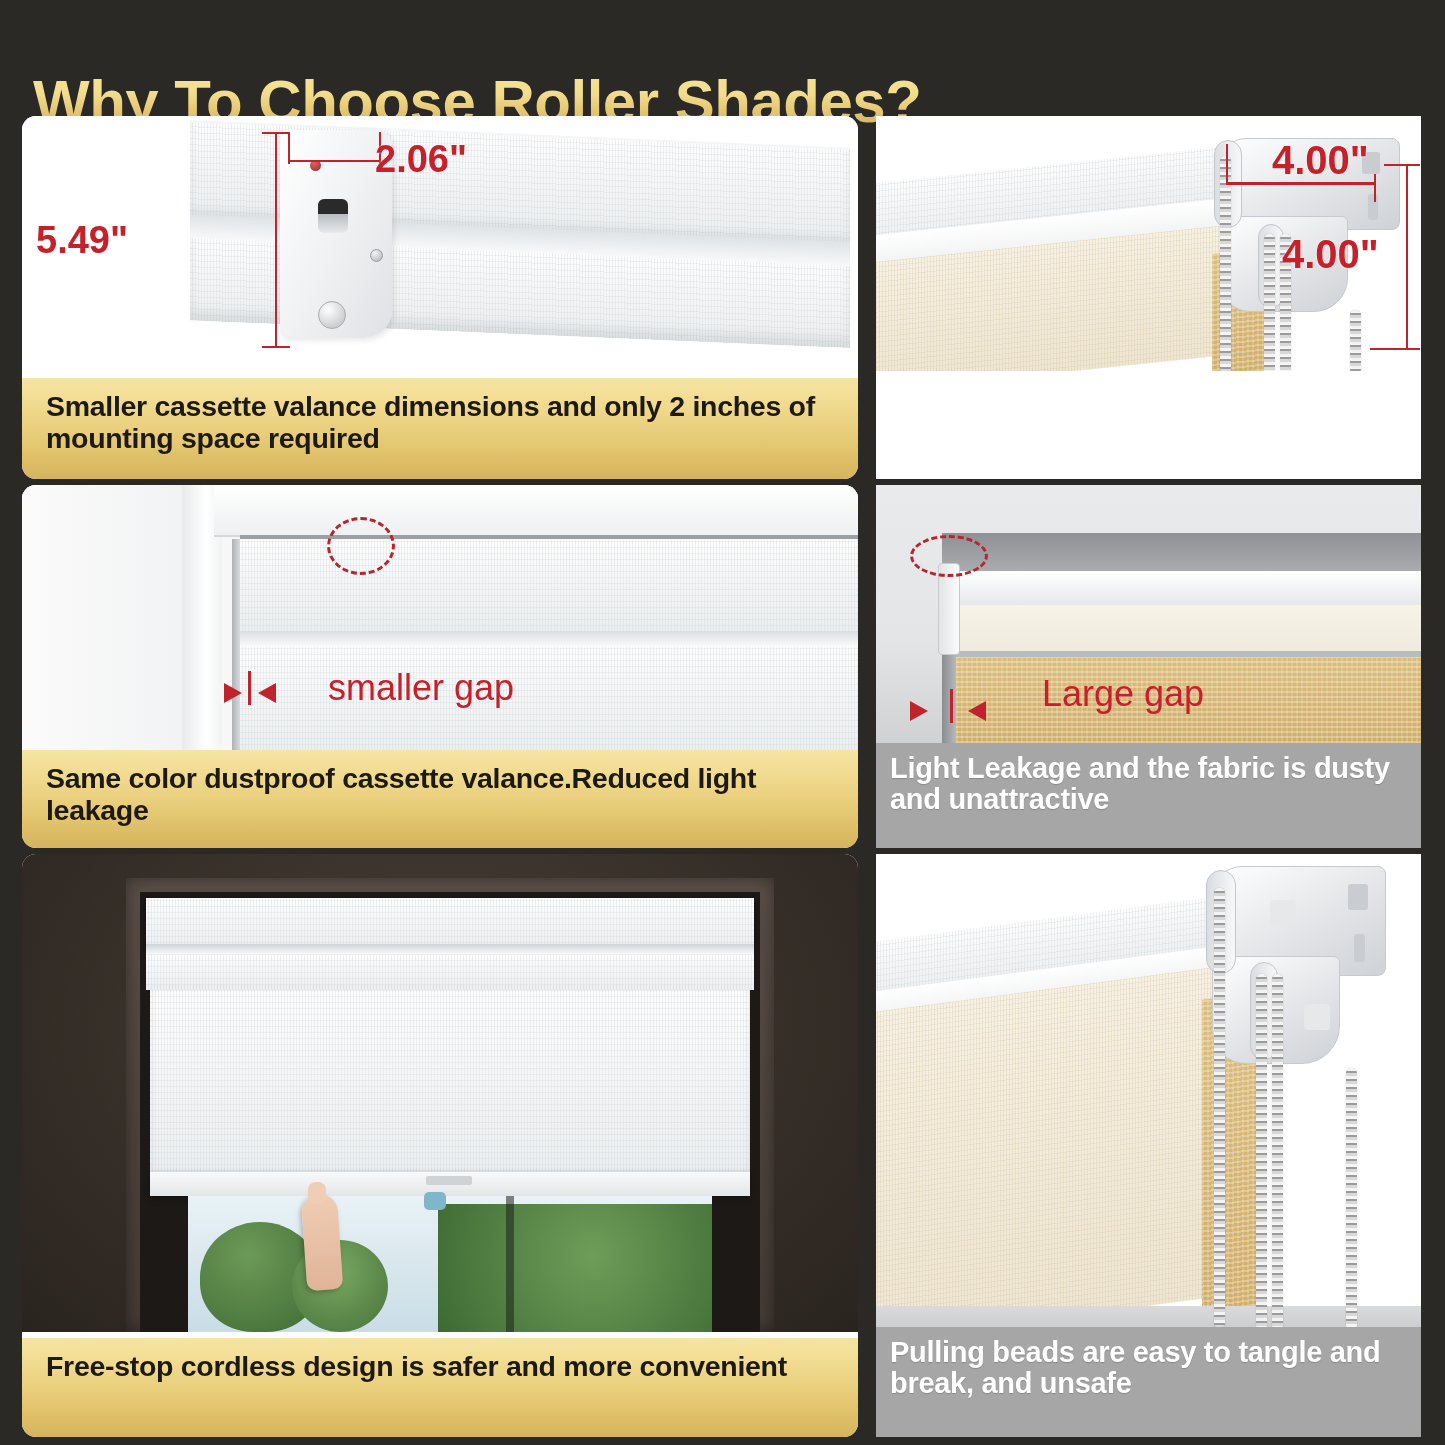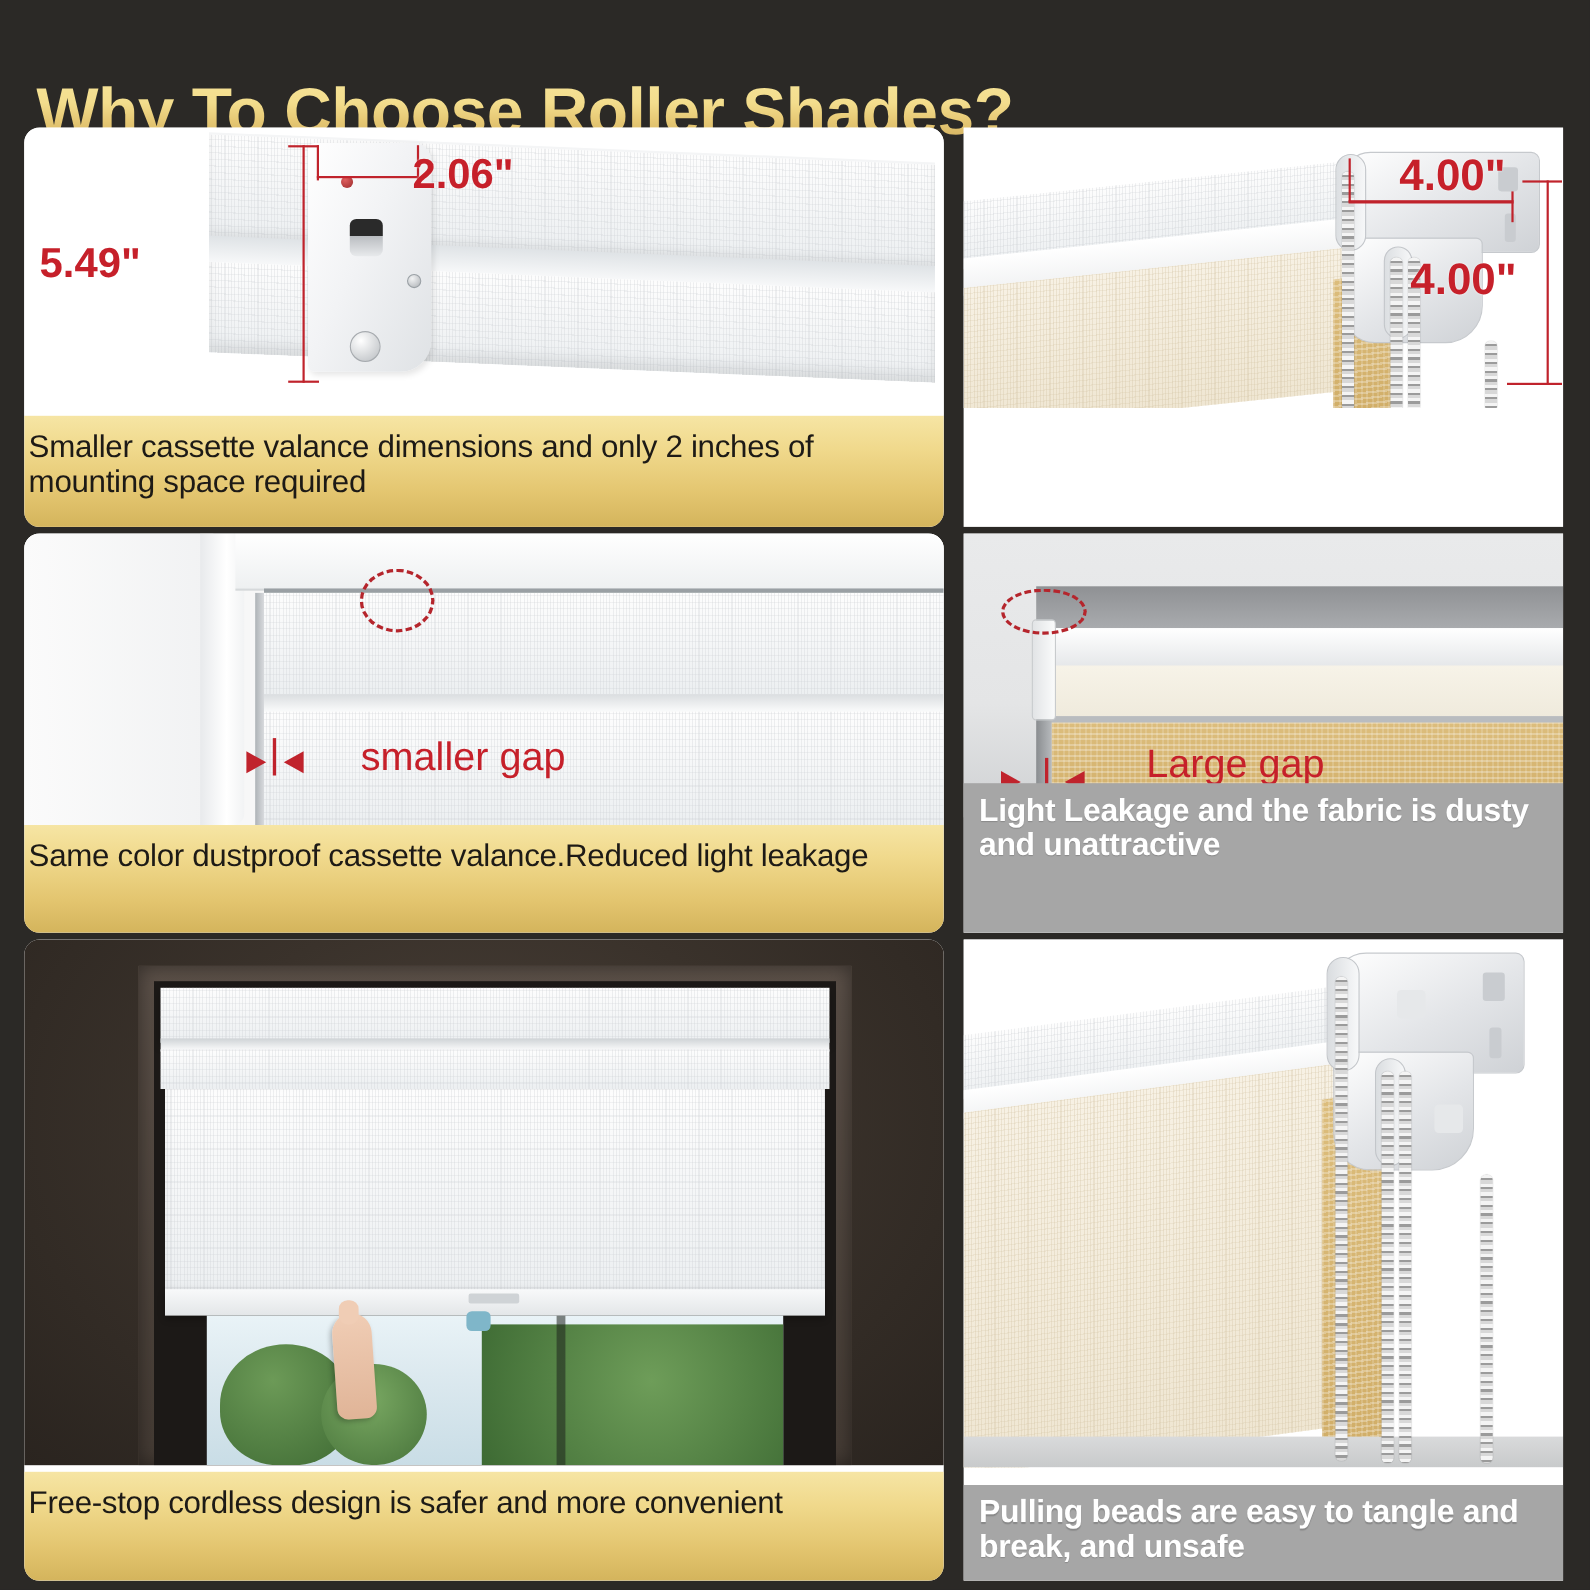--- a/index.html
+++ b/index.html
@@ -30,22 +30,22 @@
   .panel.bad  { border-radius:0; }
 
   .photo { position:absolute; left:0; top:0; right:0; overflow:hidden; }
 
   
   .cap { position:absolute; left:0; right:0; bottom:0; display:flex; align-items:flex-start; }
   .cap.gold {
     background:linear-gradient(180deg,#f6e5a4 0%,#f0d98c 30%,#e3c56f 70%,#d4b45c 100%);
   }
   .cap.gold .cap-txt {
-    color:#1d1a16; font-weight:normal; font-size:28.5px; line-height:1.14;
-    padding:12px 16px 0 4px; letter-spacing:-0.3px;
+    color:#1d1a16; font-weight:bold; font-size:28.5px; line-height:1.14;
+    padding:12px 16px 0 24px; letter-spacing:-0.3px;
   }
   .cap.gray { background:#a6a6a6; }
   .cap.gray .cap-txt {
     color:#fff; font-weight:bold; font-size:29px; line-height:1.08;
     padding:10px 14px 0 14px; letter-spacing:-0.3px;
     text-shadow:0 1px 1px rgba(0,0,0,.18);
   }
 
   
   .fab-white {
@@ -233,21 +233,21 @@
       <div class="dashring" style="left:34px;top:50px;width:78px;height:42px;"></div>
 
       <div style="position:absolute;left:34px;top:216px;width:0;height:0;
            border-top:10px solid transparent;border-bottom:10px solid transparent;border-left:18px solid #c0232c;"></div>
       <div class="rline" style="left:74px;top:204px;width:3px;height:34px;"></div>
       <div style="position:absolute;left:92px;top:216px;width:0;height:0;
            border-top:10px solid transparent;border-bottom:10px solid transparent;border-right:18px solid #c0232c;"></div>
       <div class="gap-label" style="left:122px;top:188px;font-size:36px;">Large gap</div>
     </div>
 
-    <div class="cap gray" style="height:136px;">
+    <div class="cap gray" style="height:105px;">
       <div class="cap-txt">Light Leakage and the fabric is dusty and unattractive</div>
     </div>
   </div>
 
   <div class="panel good" style="left:22px; top:746px; width:836px; height:583px;">
     <div class="photo" style="height:478px;
          background:radial-gradient(ellipse at 50% 35%,#4a4038 0%,#3a322b 45%,#2a241f 100%);">
 
       <div style="position:absolute;left:104px;top:24px;width:648px;height:454px;
            background:linear-gradient(180deg,#5b5048,#443b34);
@@ -327,18 +327,18 @@
            background:#e6e8ea;"></div>
       <div style="position:absolute;left:428px;top:150px;width:26px;height:26px;border-radius:4px;
            background:#e6e8ea;"></div>
 
       <div class="bead" style="left:338px;top:34px;height:440px;"></div>
       <div class="bead" style="left:380px;top:120px;height:356px;"></div>
       <div class="bead" style="left:396px;top:120px;height:356px;"></div>
       <div class="bead" style="left:470px;top:214px;height:262px;"></div>
     </div>
 
-    <div class="cap gray" style="height:87px;">
+    <div class="cap gray" style="height:110px;">
       <div class="cap-txt">Pulling beads are easy to tangle and break, and unsafe</div>
     </div>
   </div>
 
 </div>
 
 </body></html>

